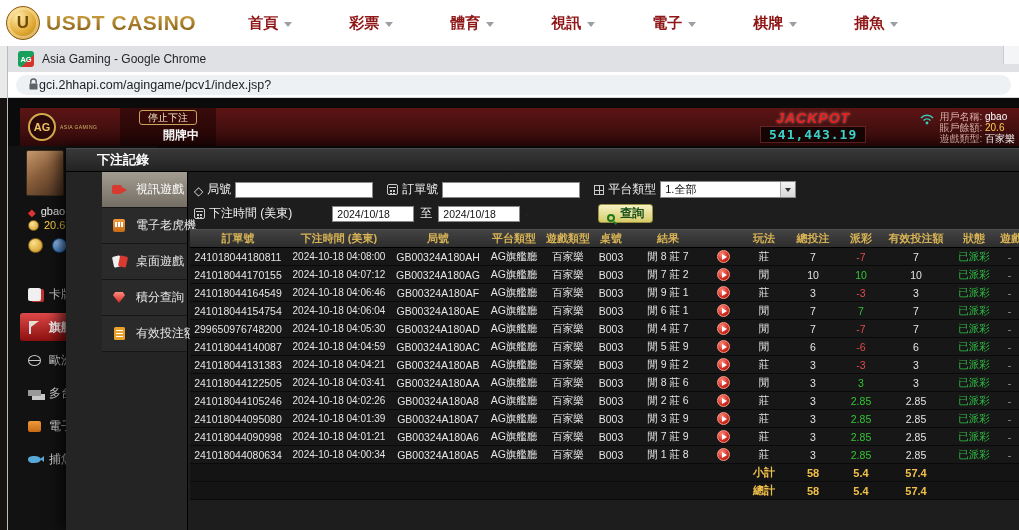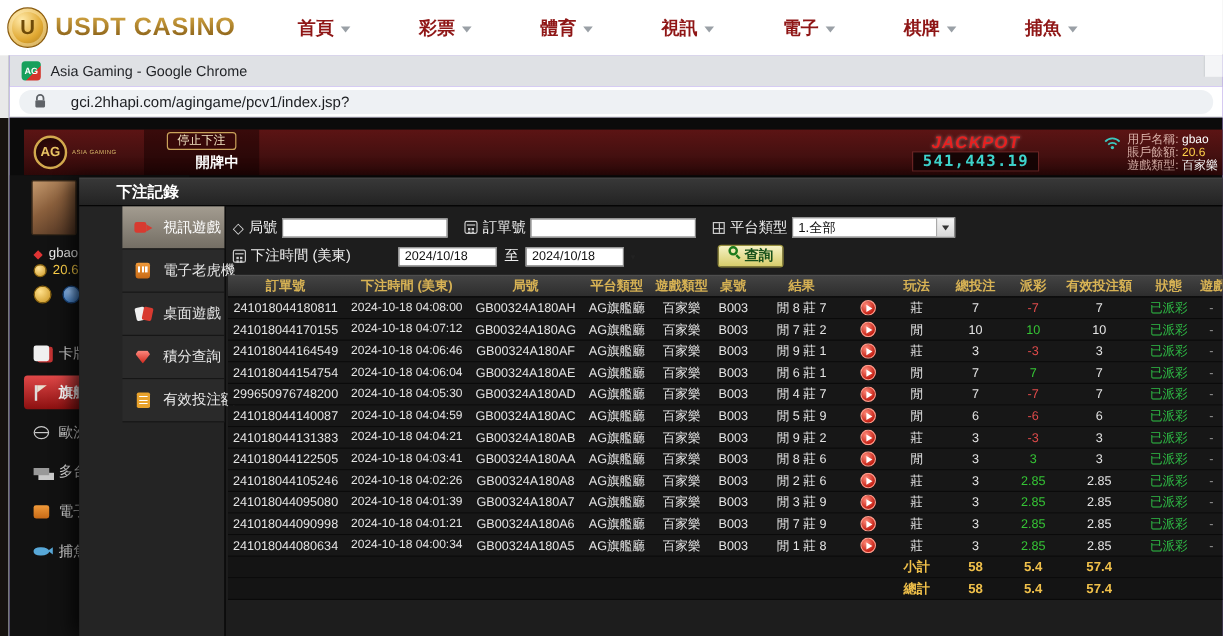--- a/index.html
+++ b/index.html
@@ -18,21 +18,21 @@
 
   .behind-strip{position:absolute;left:0;top:46px;width:8px;height:484px;background:linear-gradient(180deg,#e9e9e9 0 52px,#17120f 52px);}
 
   
   .chrome{position:absolute;left:8px;top:46px;width:1011px;height:484px;background:#8b5cf6;box-shadow:0 0 0 1px #b9bdc1;}
   .titlebar{height:26px;background:#dfe1e5;display:flex;align-items:center;padding-left:10px;gap:8px;position:relative;}
   .favicon{width:16px;height:16px;border-radius:3px;background:linear-gradient(135deg,#17a05c 62%,#d2342a 62%);color:#fff;font-size:7.5px;font-weight:bold;display:flex;align-items:center;justify-content:center;flex:0 0 16px;}
   .wtitle{font-size:12px;color:#1f2125;}
   .wctrl{position:absolute;right:0;top:0;width:16px;height:18px;background:#f4f5f7;border-left:1px solid #c9ccd0;}
   .urlbar{height:26px;background:#fff;border-bottom:1px solid #d5d7da;display:flex;align-items:center;padding:0 8px;}
-  .omnibox{flex:1;height:20px;background:#eef1f4;border-radius:10px;display:flex;align-items:center;gap:20px;padding:0 12px;cursor:text;}
+  .omnibox{flex:1;height:20px;background:#eef1f4;border-radius:10px;display:flex;align-items:center;gap:0;padding:0 12px;cursor:text;}
   .url{font-size:12.5px;color:#1c1e21;}
 
   .content{position:absolute;left:0;top:52px;right:0;bottom:0;background:#0b0b0b;overflow:hidden;}
 
   
   .banner{position:absolute;left:12px;top:10px;right:0;height:38px;background:linear-gradient(180deg,#5c1414 0%,#451010 55%,#2d0808 100%);display:flex;align-items:center;z-index:1;}
   .ag-logo{display:flex;align-items:center;gap:4px;padding-left:8px;width:100px;}
   .ag-circle{width:28px;height:28px;border-radius:50%;border:2px solid #d2a94e;color:#e9c464;display:flex;align-items:center;justify-content:center;font-weight:bold;font-size:11px;background:radial-gradient(circle,#3a0d0d,#1d0404);flex:0 0 28px;}
   .ag-sub{font-size:5px;color:#d8b86a;letter-spacing:.4px;}
   .stop-panel{width:96px;height:100%;background:rgba(15,0,0,.45);display:flex;flex-direction:column;align-items:center;justify-content:center;gap:2px;}
@@ -106,21 +106,21 @@
   .f-ic.grid::after{content:"";position:absolute;top:4px;left:0;right:0;height:1px;background:#ccc;}
   .f-label{color:#eee;font-size:12px;margin-right:4px;white-space:nowrap;}
   .f-label.to{margin:0 6px;}
   .f-input{width:138px;height:16px;border:1px solid #888;background:#fff;margin-right:10px;padding:0 3px;font-size:11px;font-family:inherit;}
   .f-select{width:136px;height:17px;background:#fff;border:1px solid #888;display:flex;align-items:center;justify-content:space-between;font-size:11px;color:#111;padding-left:4px;cursor:pointer;}
   .sel-arrow{width:15px;height:100%;background:linear-gradient(180deg,#f4f4f4,#d8d8d8);border-left:1px solid #aaa;display:flex;align-items:center;justify-content:center;}
   .sel-arrow::after{content:"";border-left:3.5px solid transparent;border-right:3.5px solid transparent;border-top:4px solid #333;}
   .f-date{width:82px;height:16px;background:#fff;border:1px solid #888;display:flex;align-items:center;justify-content:space-between;padding:0 3px 0 4px;font-size:10.5px;color:#111;cursor:pointer;margin-left:36px;gap:28px;}
   .f-date + .to + .f-date{margin-left:0;}
   .d-arrow::after{content:"▼";font-size:7px;color:#222;}
-  .search-btn{margin-left:78px;height:19px;display:flex;align-items:flex-start;gap:5px;padding:0 8px;background:linear-gradient(180deg,#f6f2c4,#d6cc6a);border:1px solid #98903e;border-radius:3px;cursor:pointer;font-size:12px;font-weight:bold;color:#17501a;font-family:inherit;}
+  .search-btn{margin-left:78px;height:19px;display:flex;align-items:flex-end;gap:5px;padding:0 8px;background:linear-gradient(180deg,#f6f2c4,#d6cc6a);border:1px solid #98903e;border-radius:3px;cursor:pointer;font-size:12px;font-weight:bold;color:#17501a;font-family:inherit;}
   .mag{width:8px;height:8px;border:2px solid #1c7a1c;border-radius:50%;position:relative;flex:0 0 8px;}
   .mag::after{content:"";position:absolute;left:5px;top:5px;width:2px;height:4px;background:#1c7a1c;transform:rotate(-45deg);}
 
   
   .btable{margin-top:6px;width:100%;}
   .t-row{display:grid;grid-template-columns:96px 106px 92px 60px 48px 38px 76px 34px 48px 50px 46px 64px 52px minmax(14px,1fr);height:18px;align-items:center;}
   .t-head{background:linear-gradient(180deg,#434343,#2d2d2d);border-top:1px solid #4e4e4e;border-bottom:1px solid #000;height:19px;}
   .th{color:#d7b254;font-size:11px;font-weight:bold;text-align:center;white-space:nowrap;overflow:hidden;}
   .t-data{background:#171717;border-bottom:1px solid #0a0a0a;}
   .td{color:#e4e4e4;font-size:10.5px;text-align:center;white-space:nowrap;overflow:hidden;}

